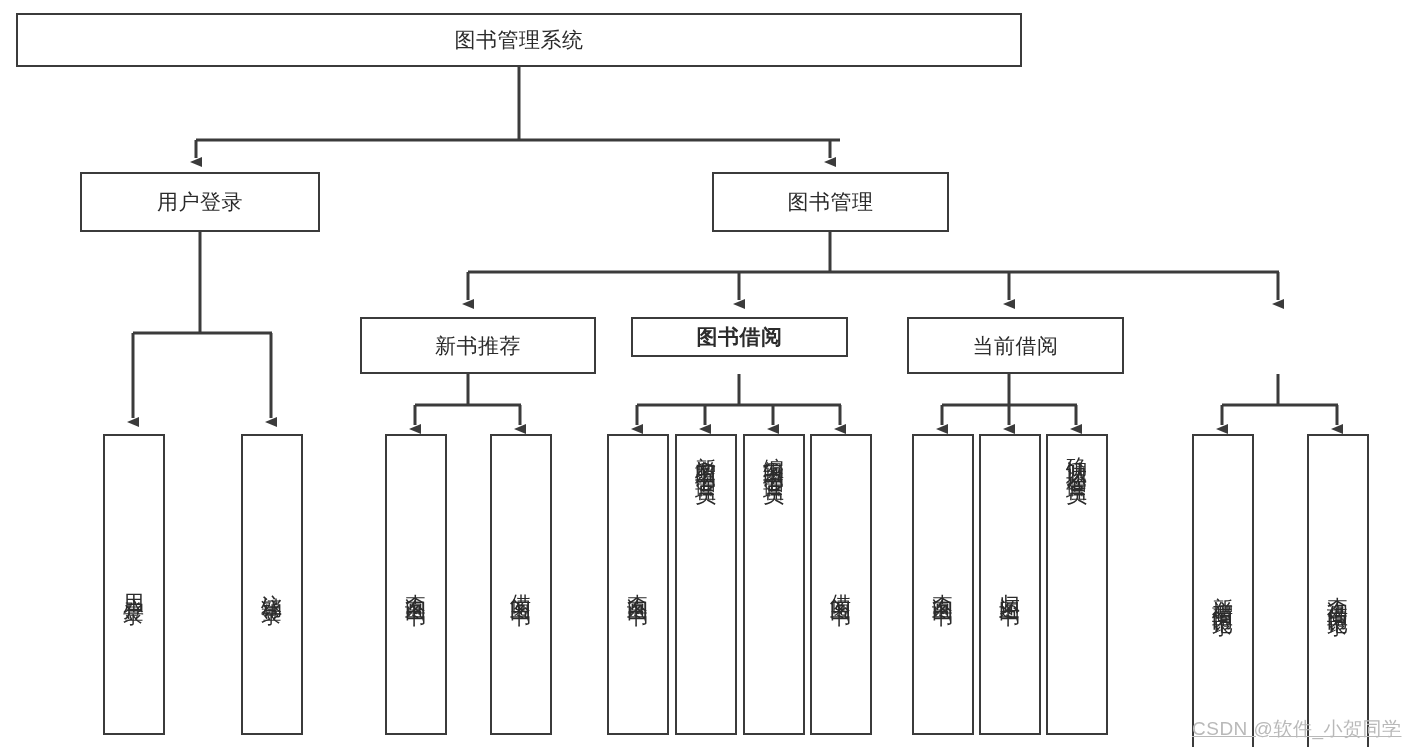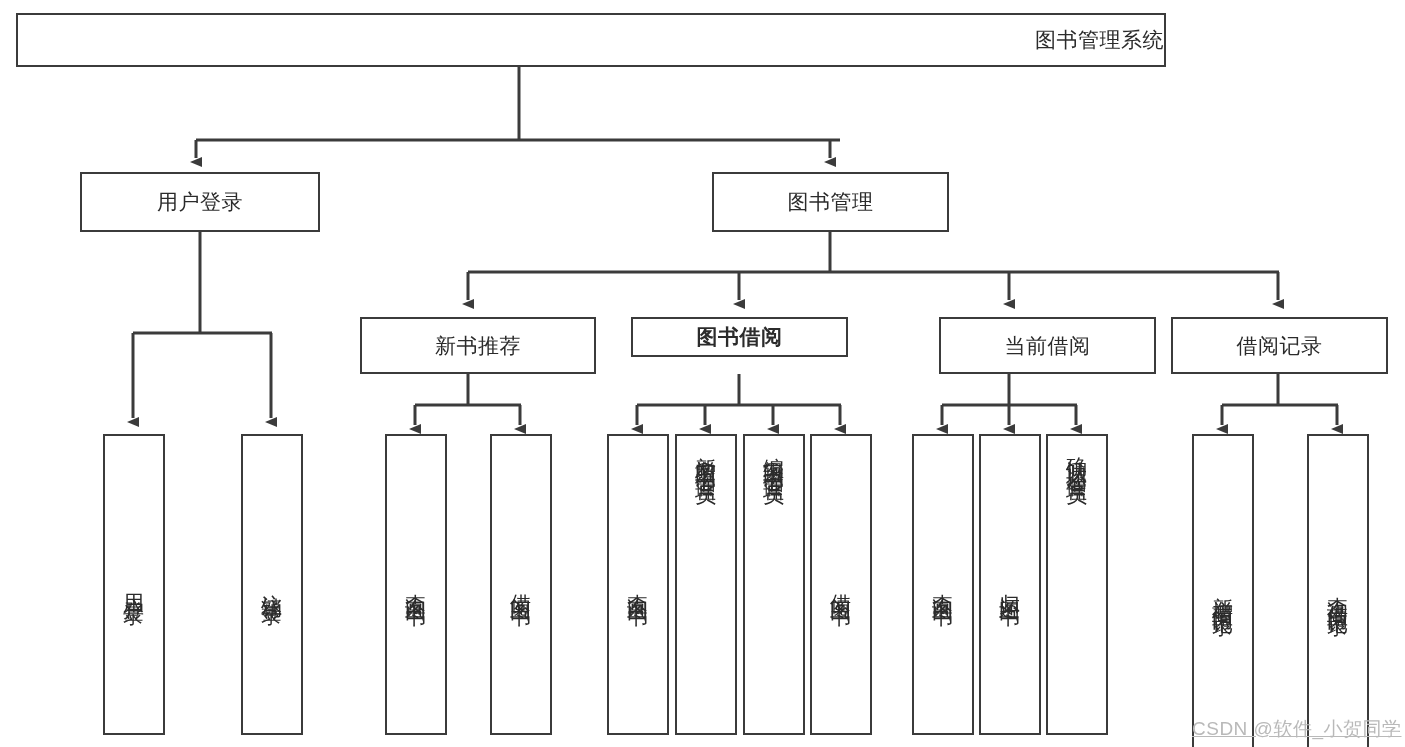--- a/index.html
+++ b/index.html
@@ -124,42 +124,39 @@
       <path d="M1009,405 L1009,425" marker-end="url(#arrow)"></path>
       <path d="M1076,405 L1076,425" marker-end="url(#arrow)"></path>
 
       <path d="M1278,374 L1278,405"></path>
       <path d="M1222,405 L1338,405"></path>
       <path d="M1222,405 L1222,425" marker-end="url(#arrow)"></path>
       <path d="M1337,405 L1337,425" marker-end="url(#arrow)"></path>
     </g>
   </svg>
 
-  <div class="node" style="left:16px; top:13px; width:1150px; height:54px;justify-content:flex-end;">
+  <div class="node" style="left:16px; top:13px; width:1006px; height:54px;">
     <span class="lbl">图书管理系统</span>
   </div>
 
   <div class="node" style="left:80px; top:172px; width:240px; height:60px;">
     <span class="lbl">用户登录</span>
   </div>
   <div class="node" style="left:712px; top:172px; width:237px; height:60px;">
     <span class="lbl">图书管理</span>
   </div>
 
   <div class="node" style="left:360px; top:317px; width:236px; height:57px;">
     <span class="lbl">新书推荐</span>
   </div>
   <div class="node" style="left:631px; top:317px; width:217px; height:40px;font-weight:bold;">
     <span class="lbl">图书借阅</span>
   </div>
-  <div class="node" style="left:939px; top:317px; width:217px; height:57px;justify-content:center;">
+  <div class="node" style="left:907px; top:317px; width:217px; height:57px;justify-content:center;">
     <span class="lbl">当前借阅</span>
-  </div>
-  <div class="node" style="left:1171px; top:317px; width:217px; height:57px;">
-    <span class="lbl">借阅记录</span>
   </div>
 
   <div class="node vert mid" style="left:103px; top:434px; width:62px; height:301px;">
     <span class="lbl">用户登录</span>
   </div>
   <div class="node vert mid" style="left:241px; top:434px; width:62px; height:301px;">
     <span class="lbl">注销登录</span>
   </div>
 
   <div class="node vert mid" style="left:385px; top:434px; width:62px; height:301px;">

